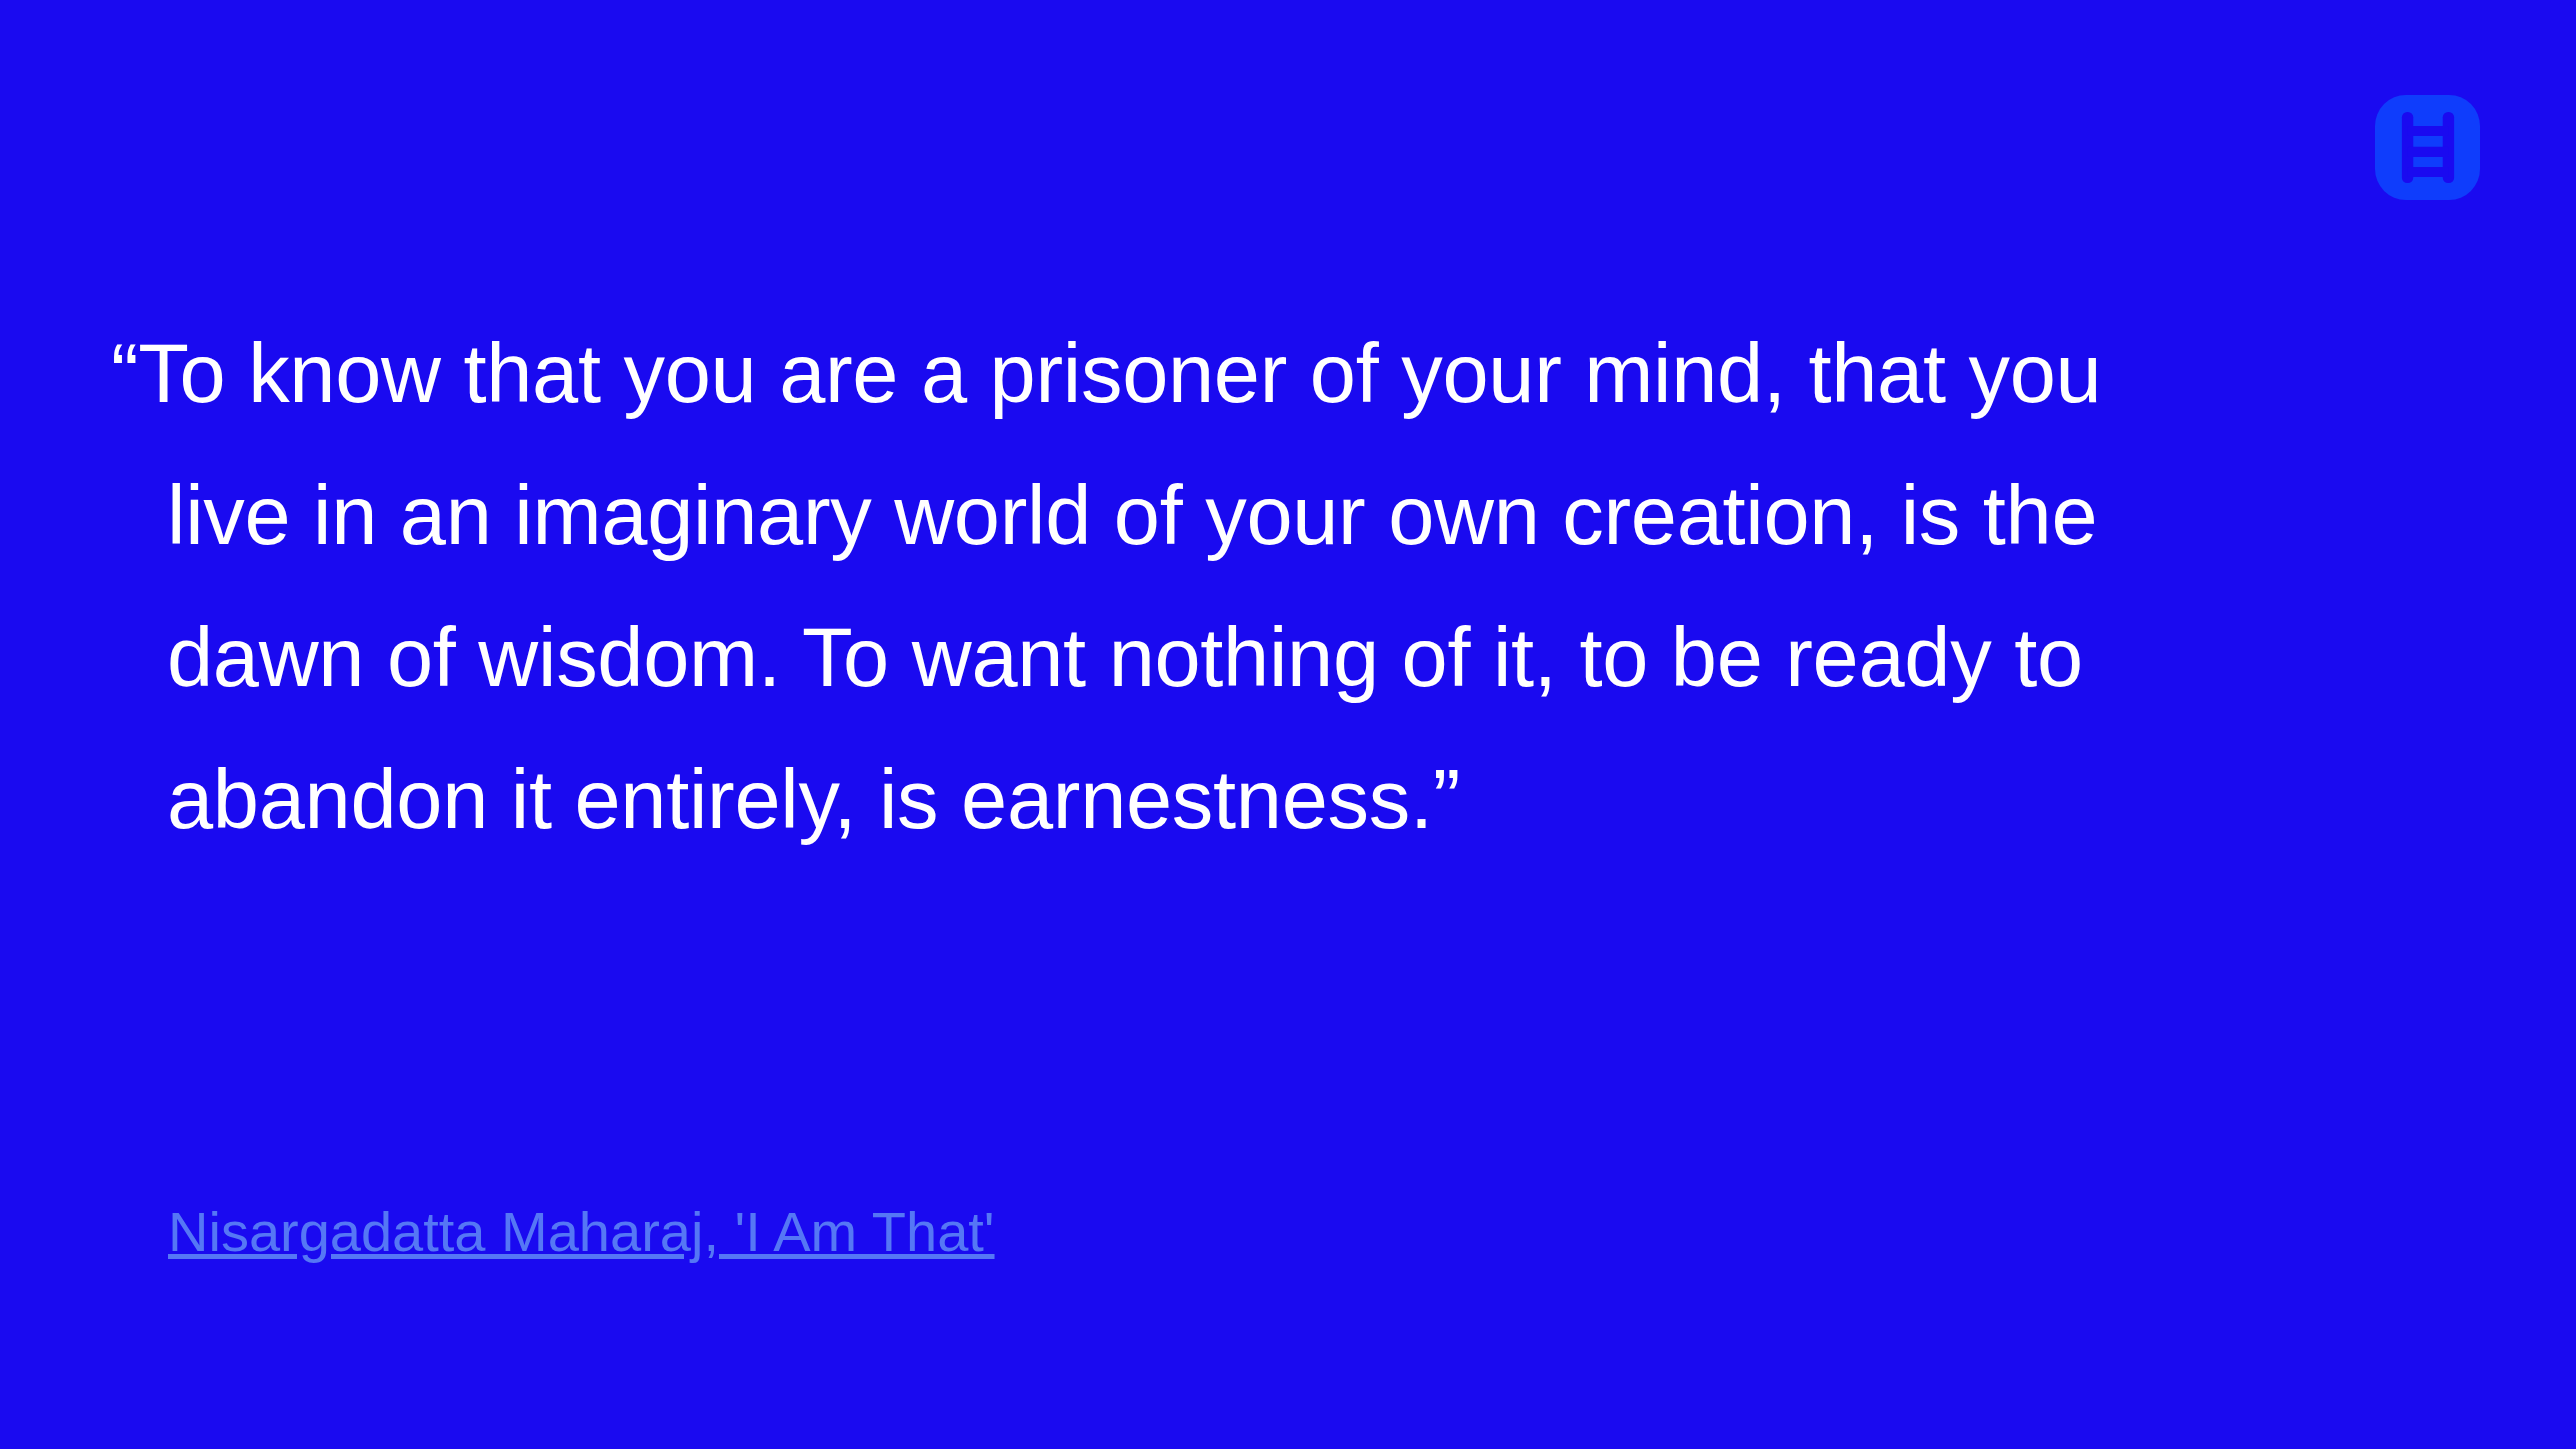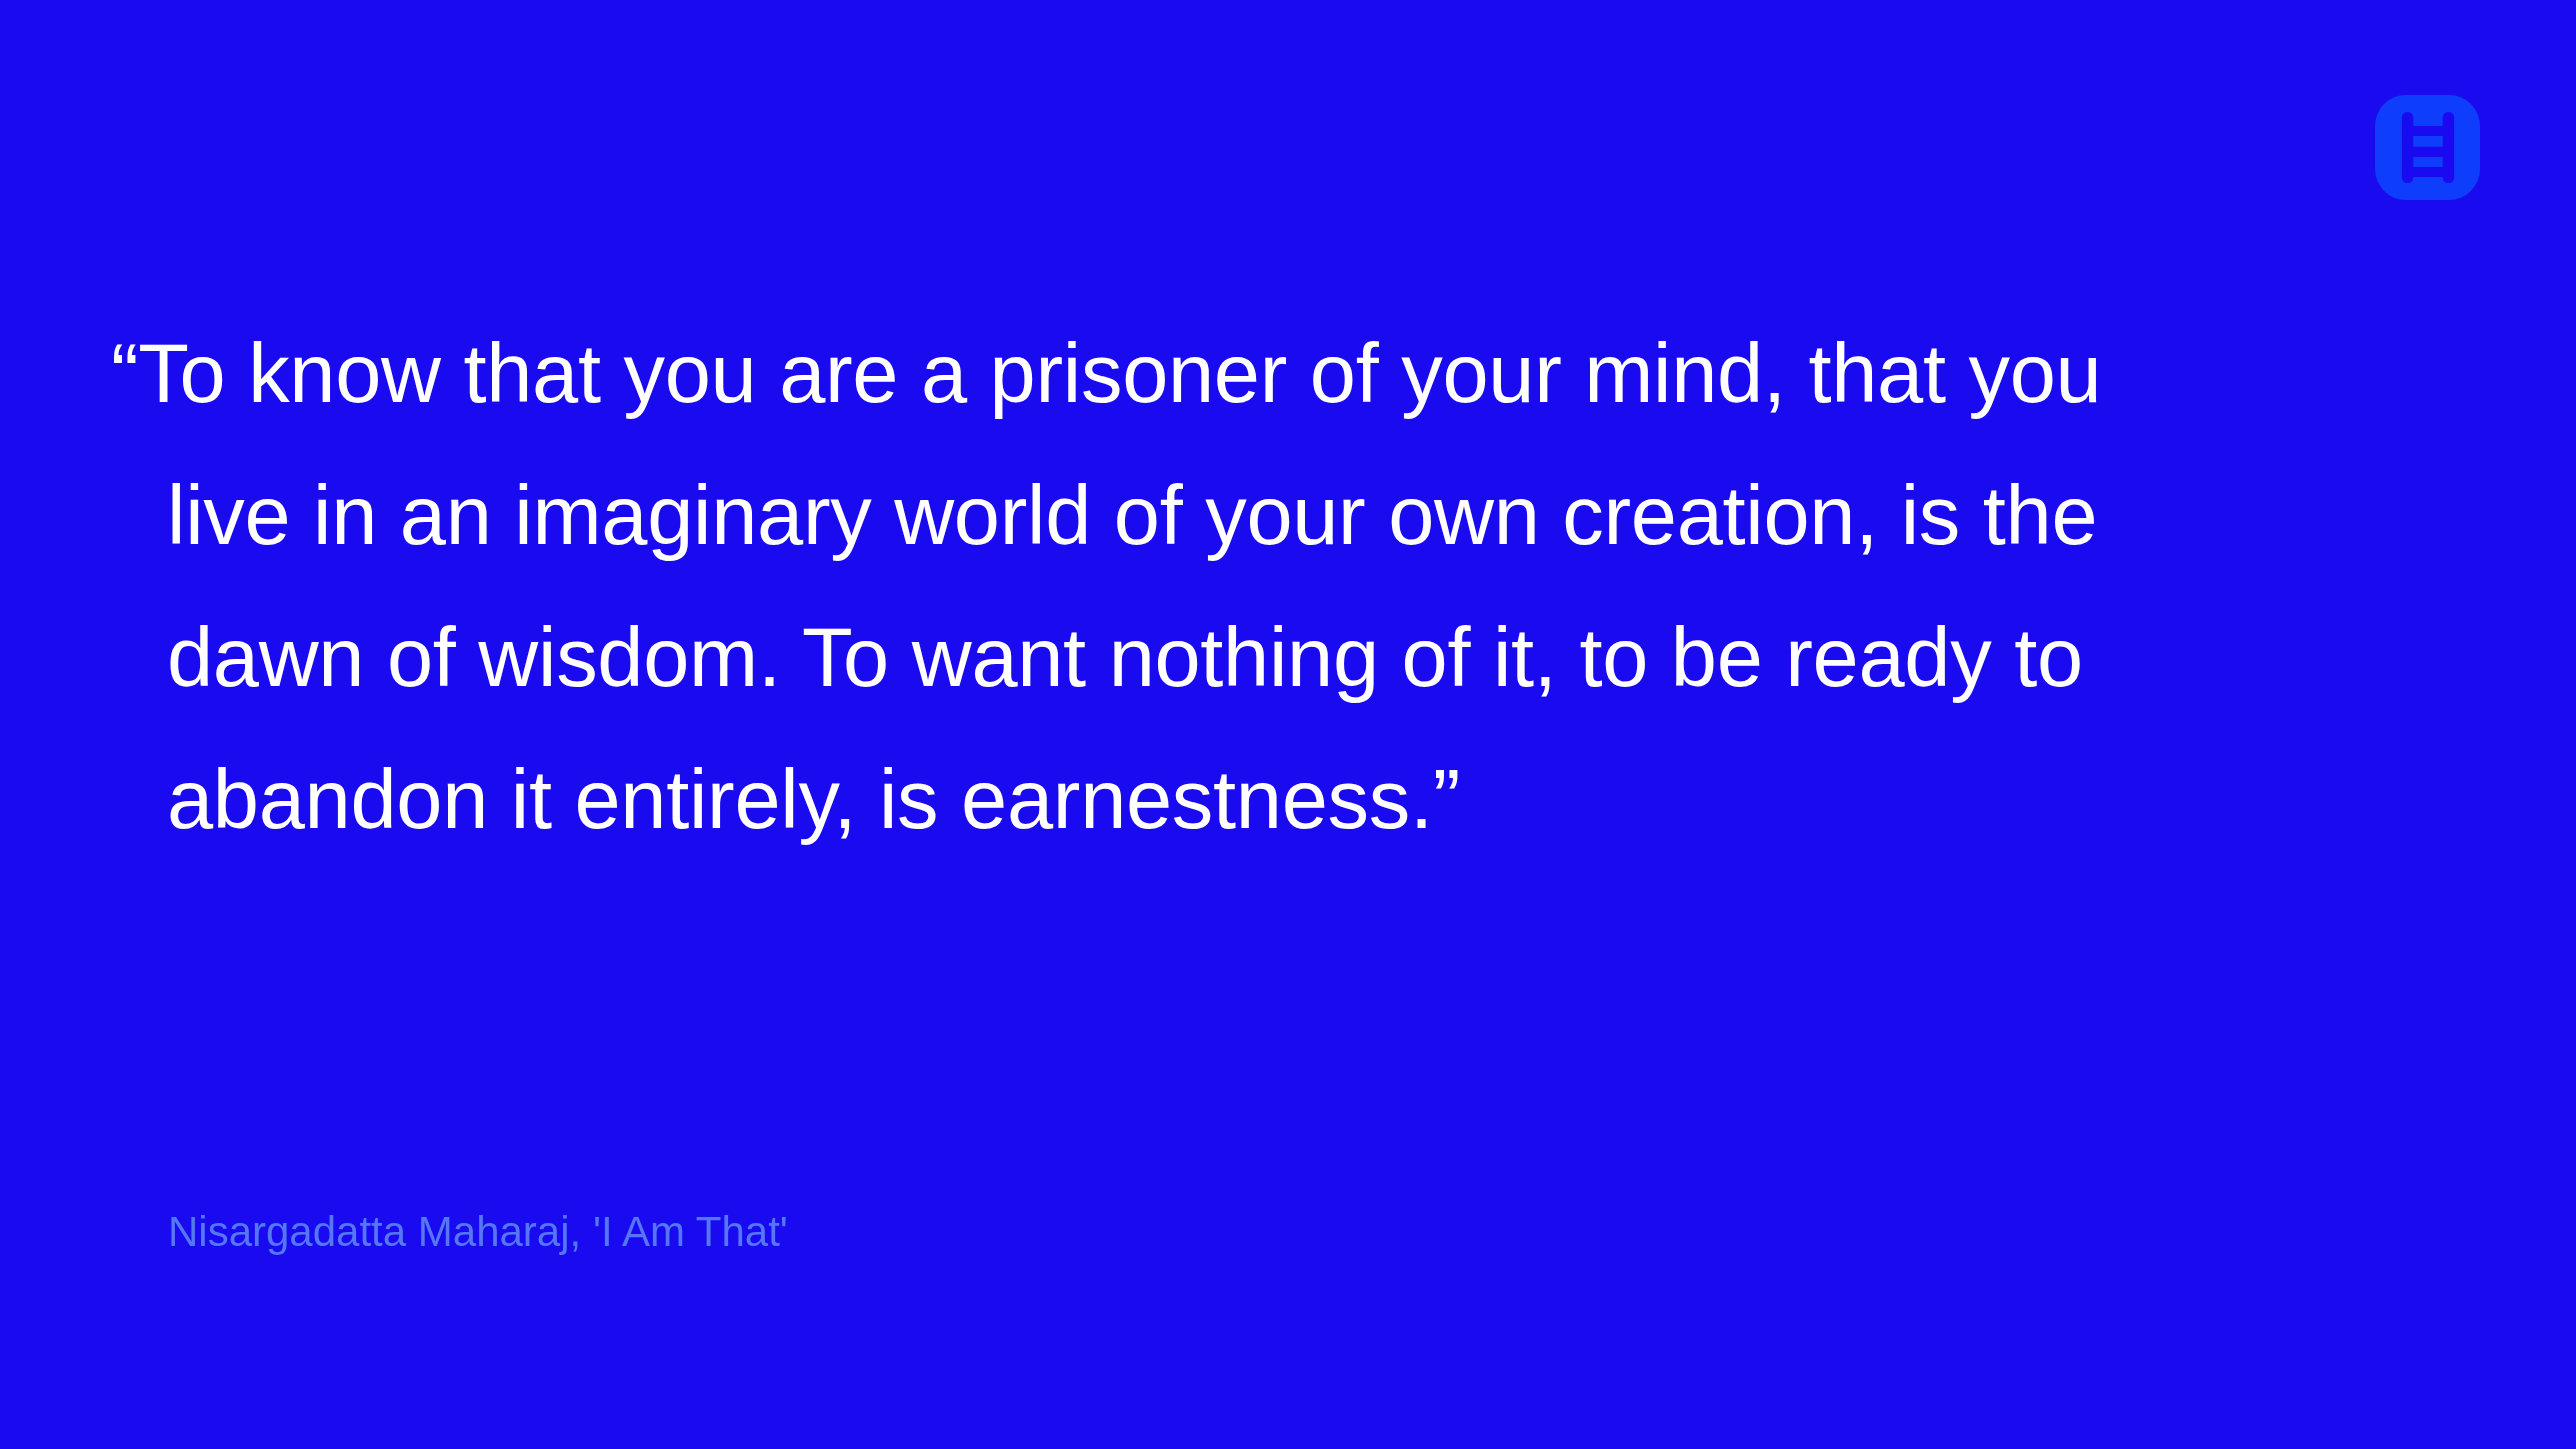--- a/index.html
+++ b/index.html
@@ -58,25 +58,26 @@
     text-indent: -56px;
     padding-left: 56px;
     box-sizing: border-box;
   }
 
   .attribution {
     position: absolute;
     left: 168px;
     top: 1205px;
     color: #5577f5;
-    font-size: 42px;
+    font-size: 56px;
     line-height: 54px;
     font-weight: 400;
     letter-spacing: 0px;
     white-space: pre;
+    text-decoration: underline;
   }
 </style>
 </head>
 <body>
 
 <div class="quote-wrap">
 
   <div class="brand-badge">
     <svg class="ladder-icon" viewBox="0 0 86 106" xmlns="http://www.w3.org/2000/svg">
 

